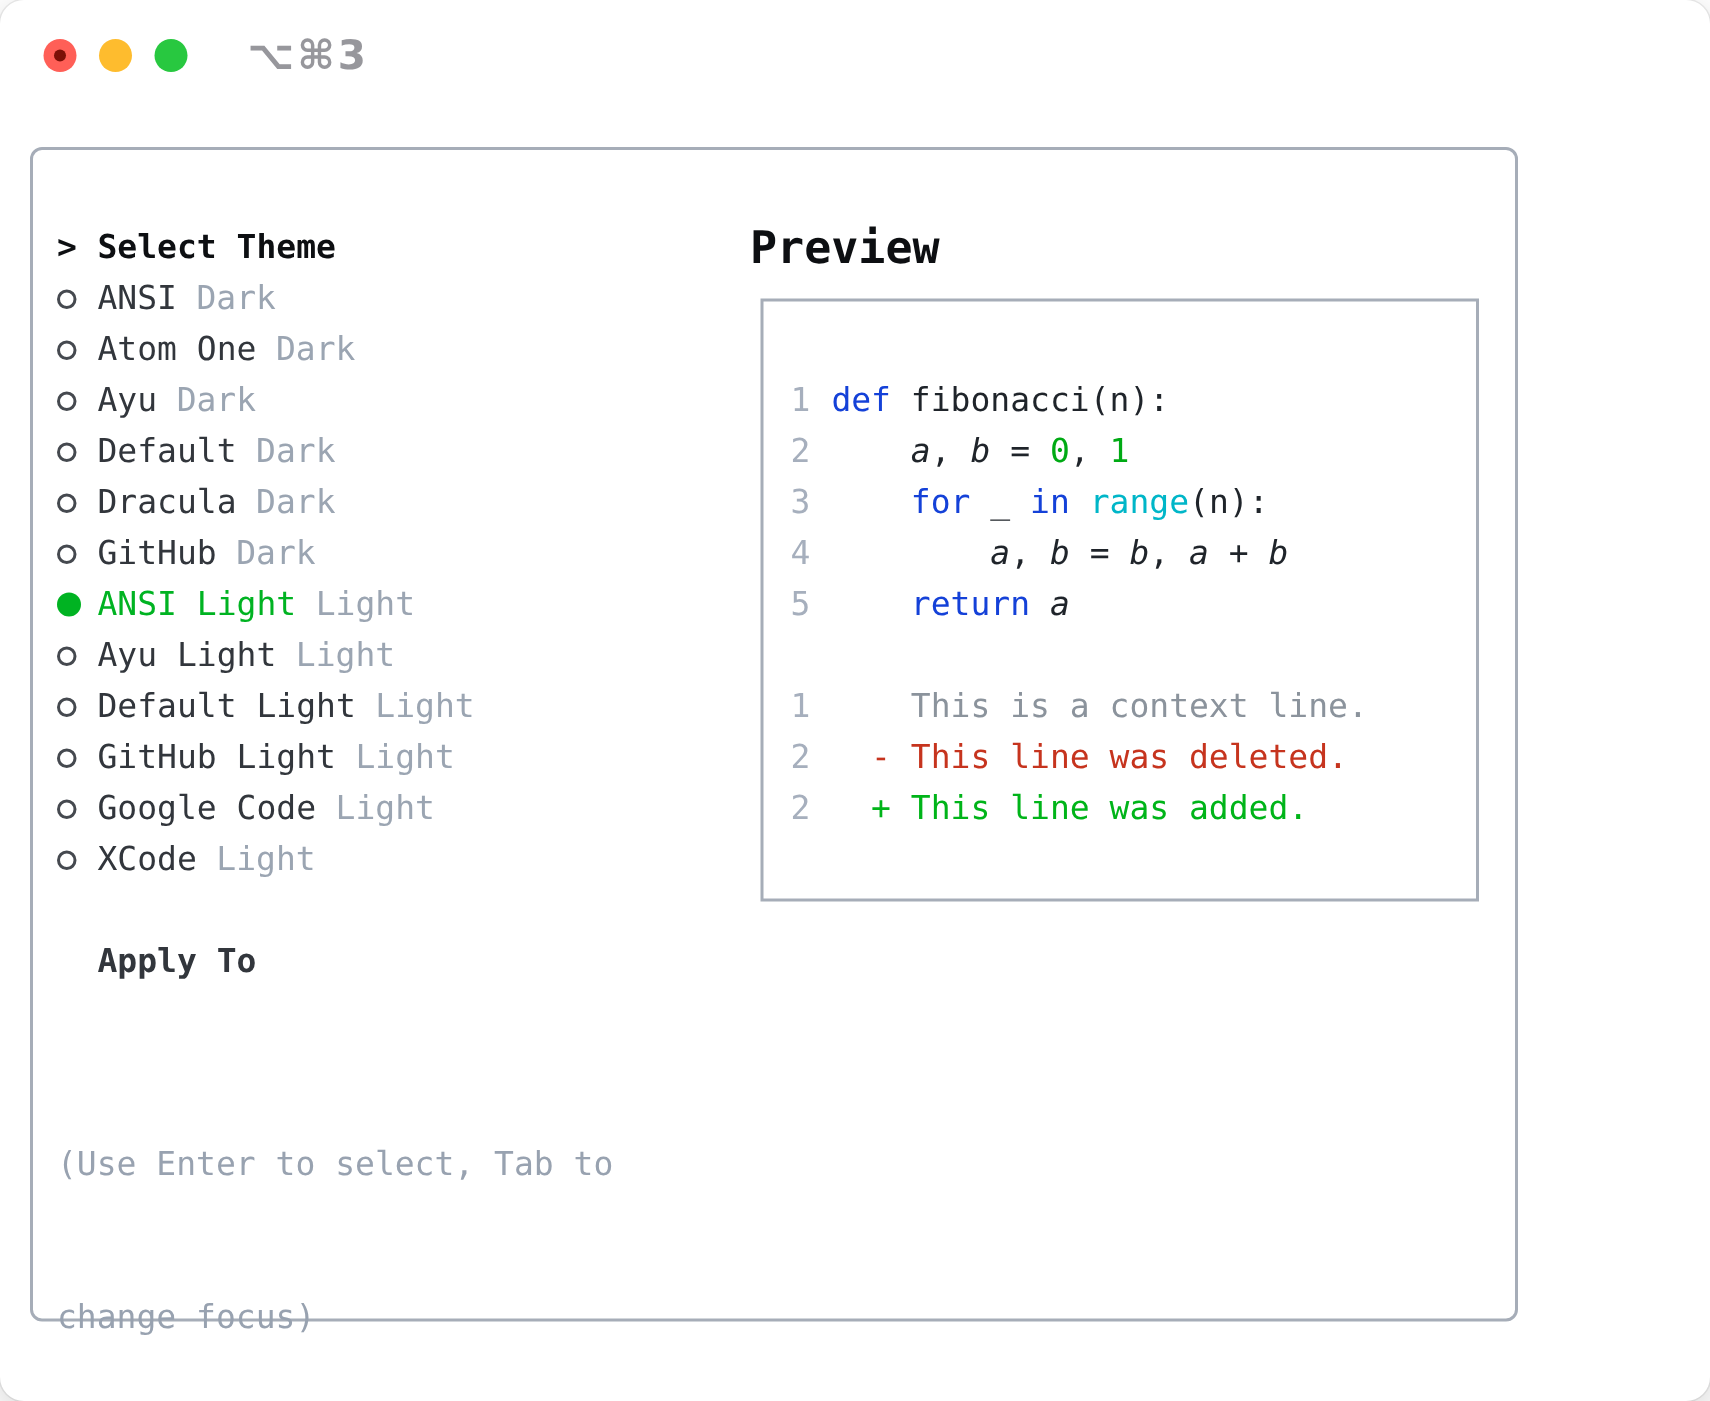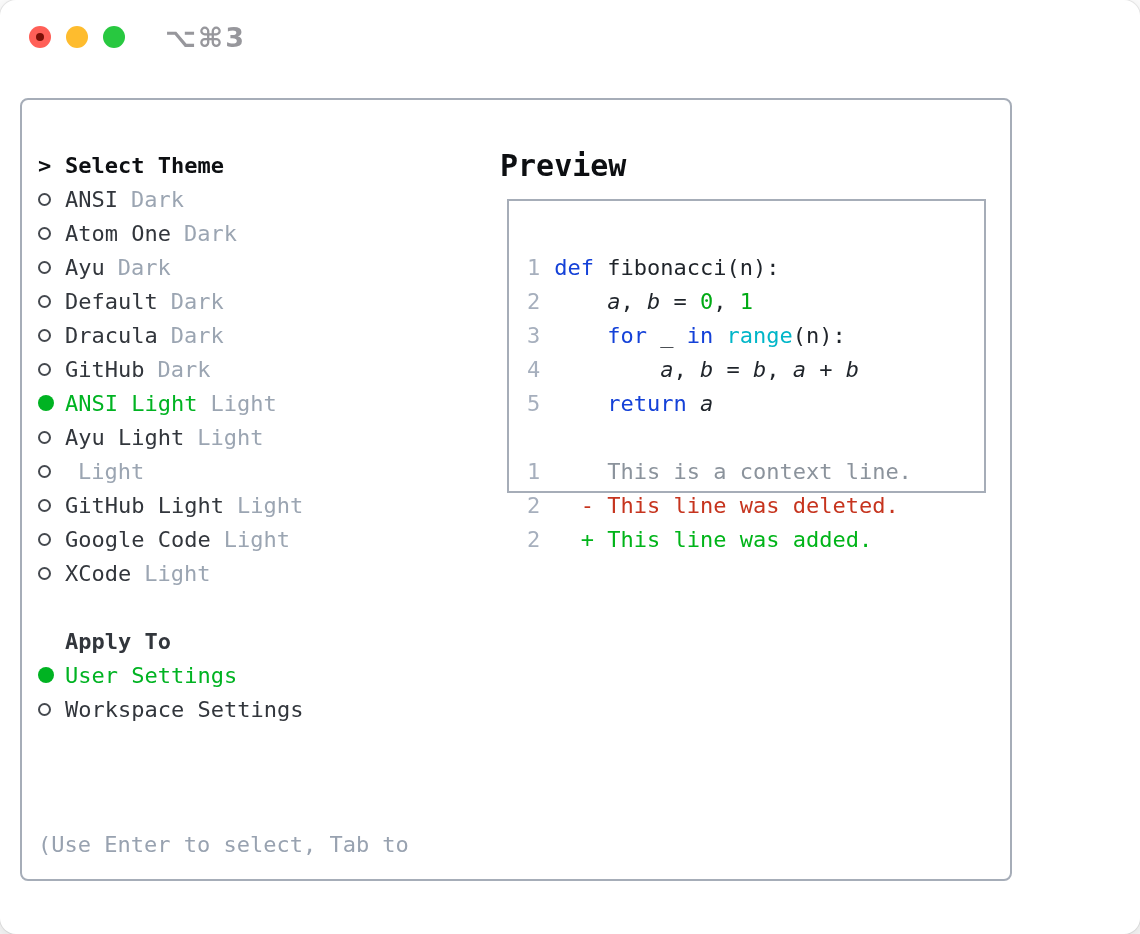--- a/index.html
+++ b/index.html
@@ -36,21 +36,21 @@
   .cursor{font-weight:700;color:var(--heading_black);font-size:22px;}
   .title-label{font-weight:700;color:var(--heading_black);}
   .item-label{color:var(--text_dark);}
   .item-label.selected{color:var(--accent_green);}
   .item-tag{color:var(--tag_gray);margin-left:13px;}
   .apply-header{margin-top:34px;font-weight:bold;}
   .help{margin-top:34px;font-size:22px;line-height:34px;color:var(--help_gray);white-space:pre;}
   
   .preview-title{position:absolute;left:478px;top:48px;height:34px;display:flex;align-items:center;
     font-size:30px;font-weight:700;color:var(--heading_black);}
-  .preview-box{position:absolute;left:485px;top:99px;width:479px;height:294px;
+  .preview-box{position:absolute;left:485px;top:99px;width:479px;height:402px;
     border:2px solid var(--border_gray);background:#fff;}
   .preview-lines{position:absolute;left:18px;top:50px;}
   .code-line{height:34px;line-height:34px;font-size:22px;white-space:pre;color:var(--code_text);}
   .lnum{display:inline-block;width:14px;color:var(--linenum_gray);}
   .seg-text{color:var(--code_text);}
   .seg-keyword{color:var(--keyword_blue);}
   .seg-builtin{color:var(--builtin_cyan);}
   .seg-number{color:var(--number_green);}
   .seg-context{color:var(--context_gray);text-align:center;}
   .seg-deleted{color:var(--deleted_red);}
@@ -133,20 +133,21 @@
             <span class="marker">
               <span class="radio"></span>
             </span>
             <span class="item-label">Ayu Light</span>
             <span class="item-tag">Light</span>
           </div>
           <div class="row">
             <span class="marker">
               <span class="radio"></span>
             </span>
+            <span class="item-label">Default Light</span>
             <span class="item-tag">Light</span>
           </div>
           <div class="row">
             <span class="marker">
               <span class="radio"></span>
             </span>
             <span class="item-label">GitHub Light</span>
             <span class="item-tag">Light</span>
           </div>
           <div class="row">
@@ -163,34 +164,20 @@
             <span class="item-label">XCode</span>
             <span class="item-tag">Light</span>
           </div>
         </div>
 
       <div class="row apply-header">
         <span class="marker"></span>
         <span class="item-label">Apply To</span>
       </div>
 
-      <div id="apply-options">
-          <div class="row">
-            <span class="marker">
-              <span class="radio filled"></span>
-            </span>
-            <span class="item-label selected">User Settings</span>
-          </div>
-          <div class="row">
-            <span class="marker">
-              <span class="radio"></span>
-            </span>
-            <span class="item-label">Workspace Settings</span>
-          </div>
-        </div>
 
       <div class="help">
         <div>(Use Enter to select, Tab to</div>
         <div>change focus)</div>
       </div>
     </div>
 
     <div class="preview-title">Preview</div>
 
     <div class="preview-box">

